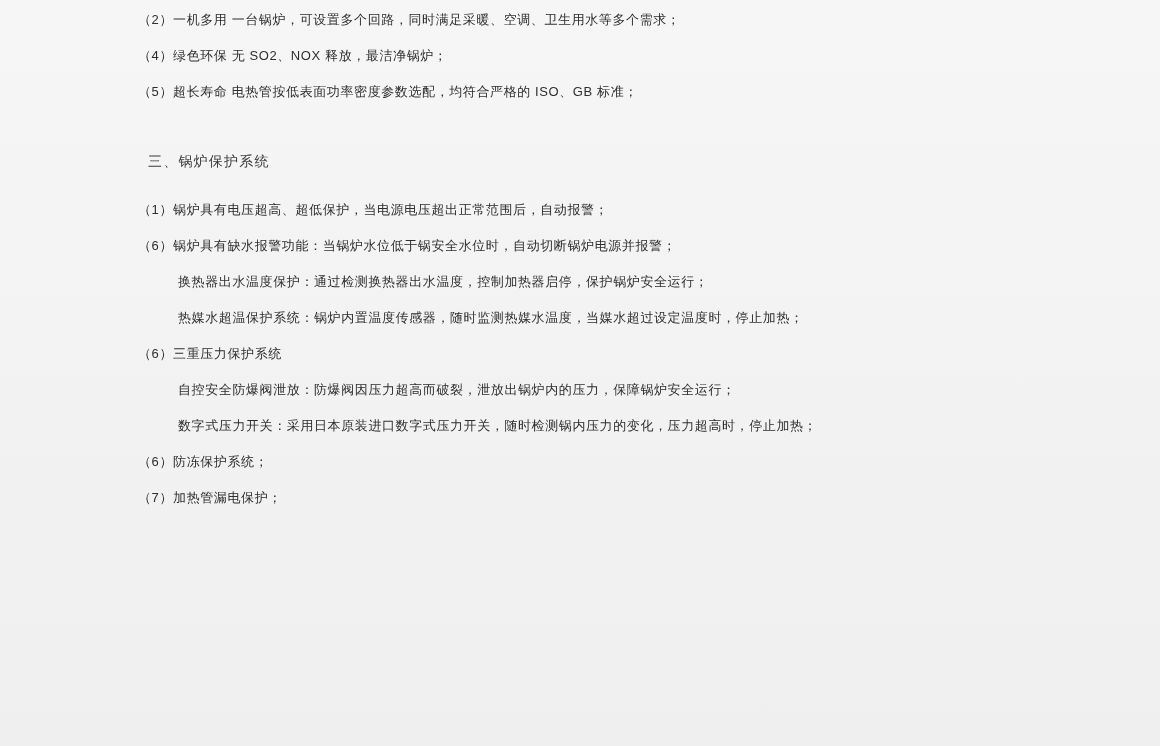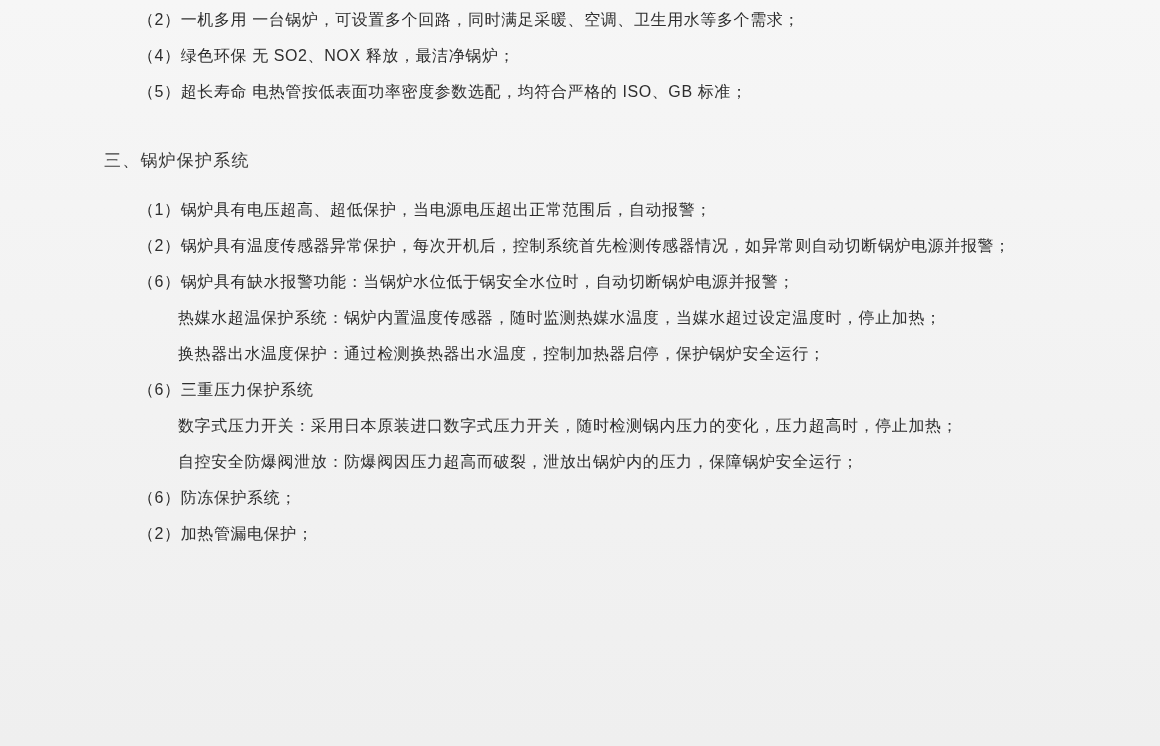--- a/index.html
+++ b/index.html
@@ -20,38 +20,39 @@
     height: 746px;
     background: linear-gradient(180deg, #f6f6f6 0%, #f2f2f2 55%, #efefef 100%);
     box-sizing: border-box;
     padding: 0;
   }
   .content {
     padding: 0 40px 0 100px;
     box-sizing: border-box;
   }
   .line {
-    font-size: 16px;
+    font-size: 13px;
     line-height: 36px;
     letter-spacing: 0.6px;
     color: #2e2e2e;
     white-space: nowrap;
   }
   .item {
     padding-left: 38px;
   }
   .sub {
     padding-left: 78px;
   }
   .section-title {
-    font-size: 17px;
+    font-size: 14px;
     line-height: 34px;
     letter-spacing: 1.2px;
     color: #3a3a3a;
     padding-left: 4px;
+    margin-left: 44px;
   }
   .spacer-lg { height: 34px; }
   .spacer-sm { height: 14px; }
   .top-pad { height: 2px; }
 </style>
 </head>
 <body>
 
 <div class="page">
   <div class="top-pad"></div>
@@ -61,28 +62,27 @@
     <div class="line item">（4）绿色环保  无 SO2、NOX 释放，最洁净锅炉；</div>
     <div class="line item">（5）超长寿命  电热管按低表面功率密度参数选配，均符合严格的 ISO、GB 标准；</div>
 
     <div class="spacer-lg"></div>
 
     <div class="section-title">三、锅炉保护系统</div>
 
     <div class="spacer-sm"></div>
 
     <div class="line item">（1）锅炉具有电压超高、超低保护，当电源电压超出正常范围后，自动报警；</div>
-    <div class="line item">（2）锅炉具有温度传感器异常保护，每次开机后，控制系统首先检测传感器情况，如异常则自动切断锅炉电源并报警；</div>
     <div class="line item">（6）锅炉具有缺水报警功能：当锅炉水位低于锅安全水位时，自动切断锅炉电源并报警；</div>
 
+    <div class="line sub">换热器出水温度保护：通过检测换热器出水温度，控制加热器启停，保护锅炉安全运行；</div>
     <div class="line sub">热媒水超温保护系统：锅炉内置温度传感器，随时监测热媒水温度，当媒水超过设定温度时，停止加热；</div>
-    <div class="line sub">换热器出水温度保护：通过检测换热器出水温度，控制加热器启停，保护锅炉安全运行；</div>
 
     <div class="line item">（6）三重压力保护系统</div>
 
+    <div class="line sub">自控安全防爆阀泄放：防爆阀因压力超高而破裂，泄放出锅炉内的压力，保障锅炉安全运行；</div>
     <div class="line sub">数字式压力开关：采用日本原装进口数字式压力开关，随时检测锅内压力的变化，压力超高时，停止加热；</div>
-    <div class="line sub">自控安全防爆阀泄放：防爆阀因压力超高而破裂，泄放出锅炉内的压力，保障锅炉安全运行；</div>
 
     <div class="line item">（6）防冻保护系统；</div>
-    <div class="line item">（2）加热管漏电保护；</div>
+    <div class="line item">（7）加热管漏电保护；</div>
 
   </div>
 </div>
 
 </body></html>

